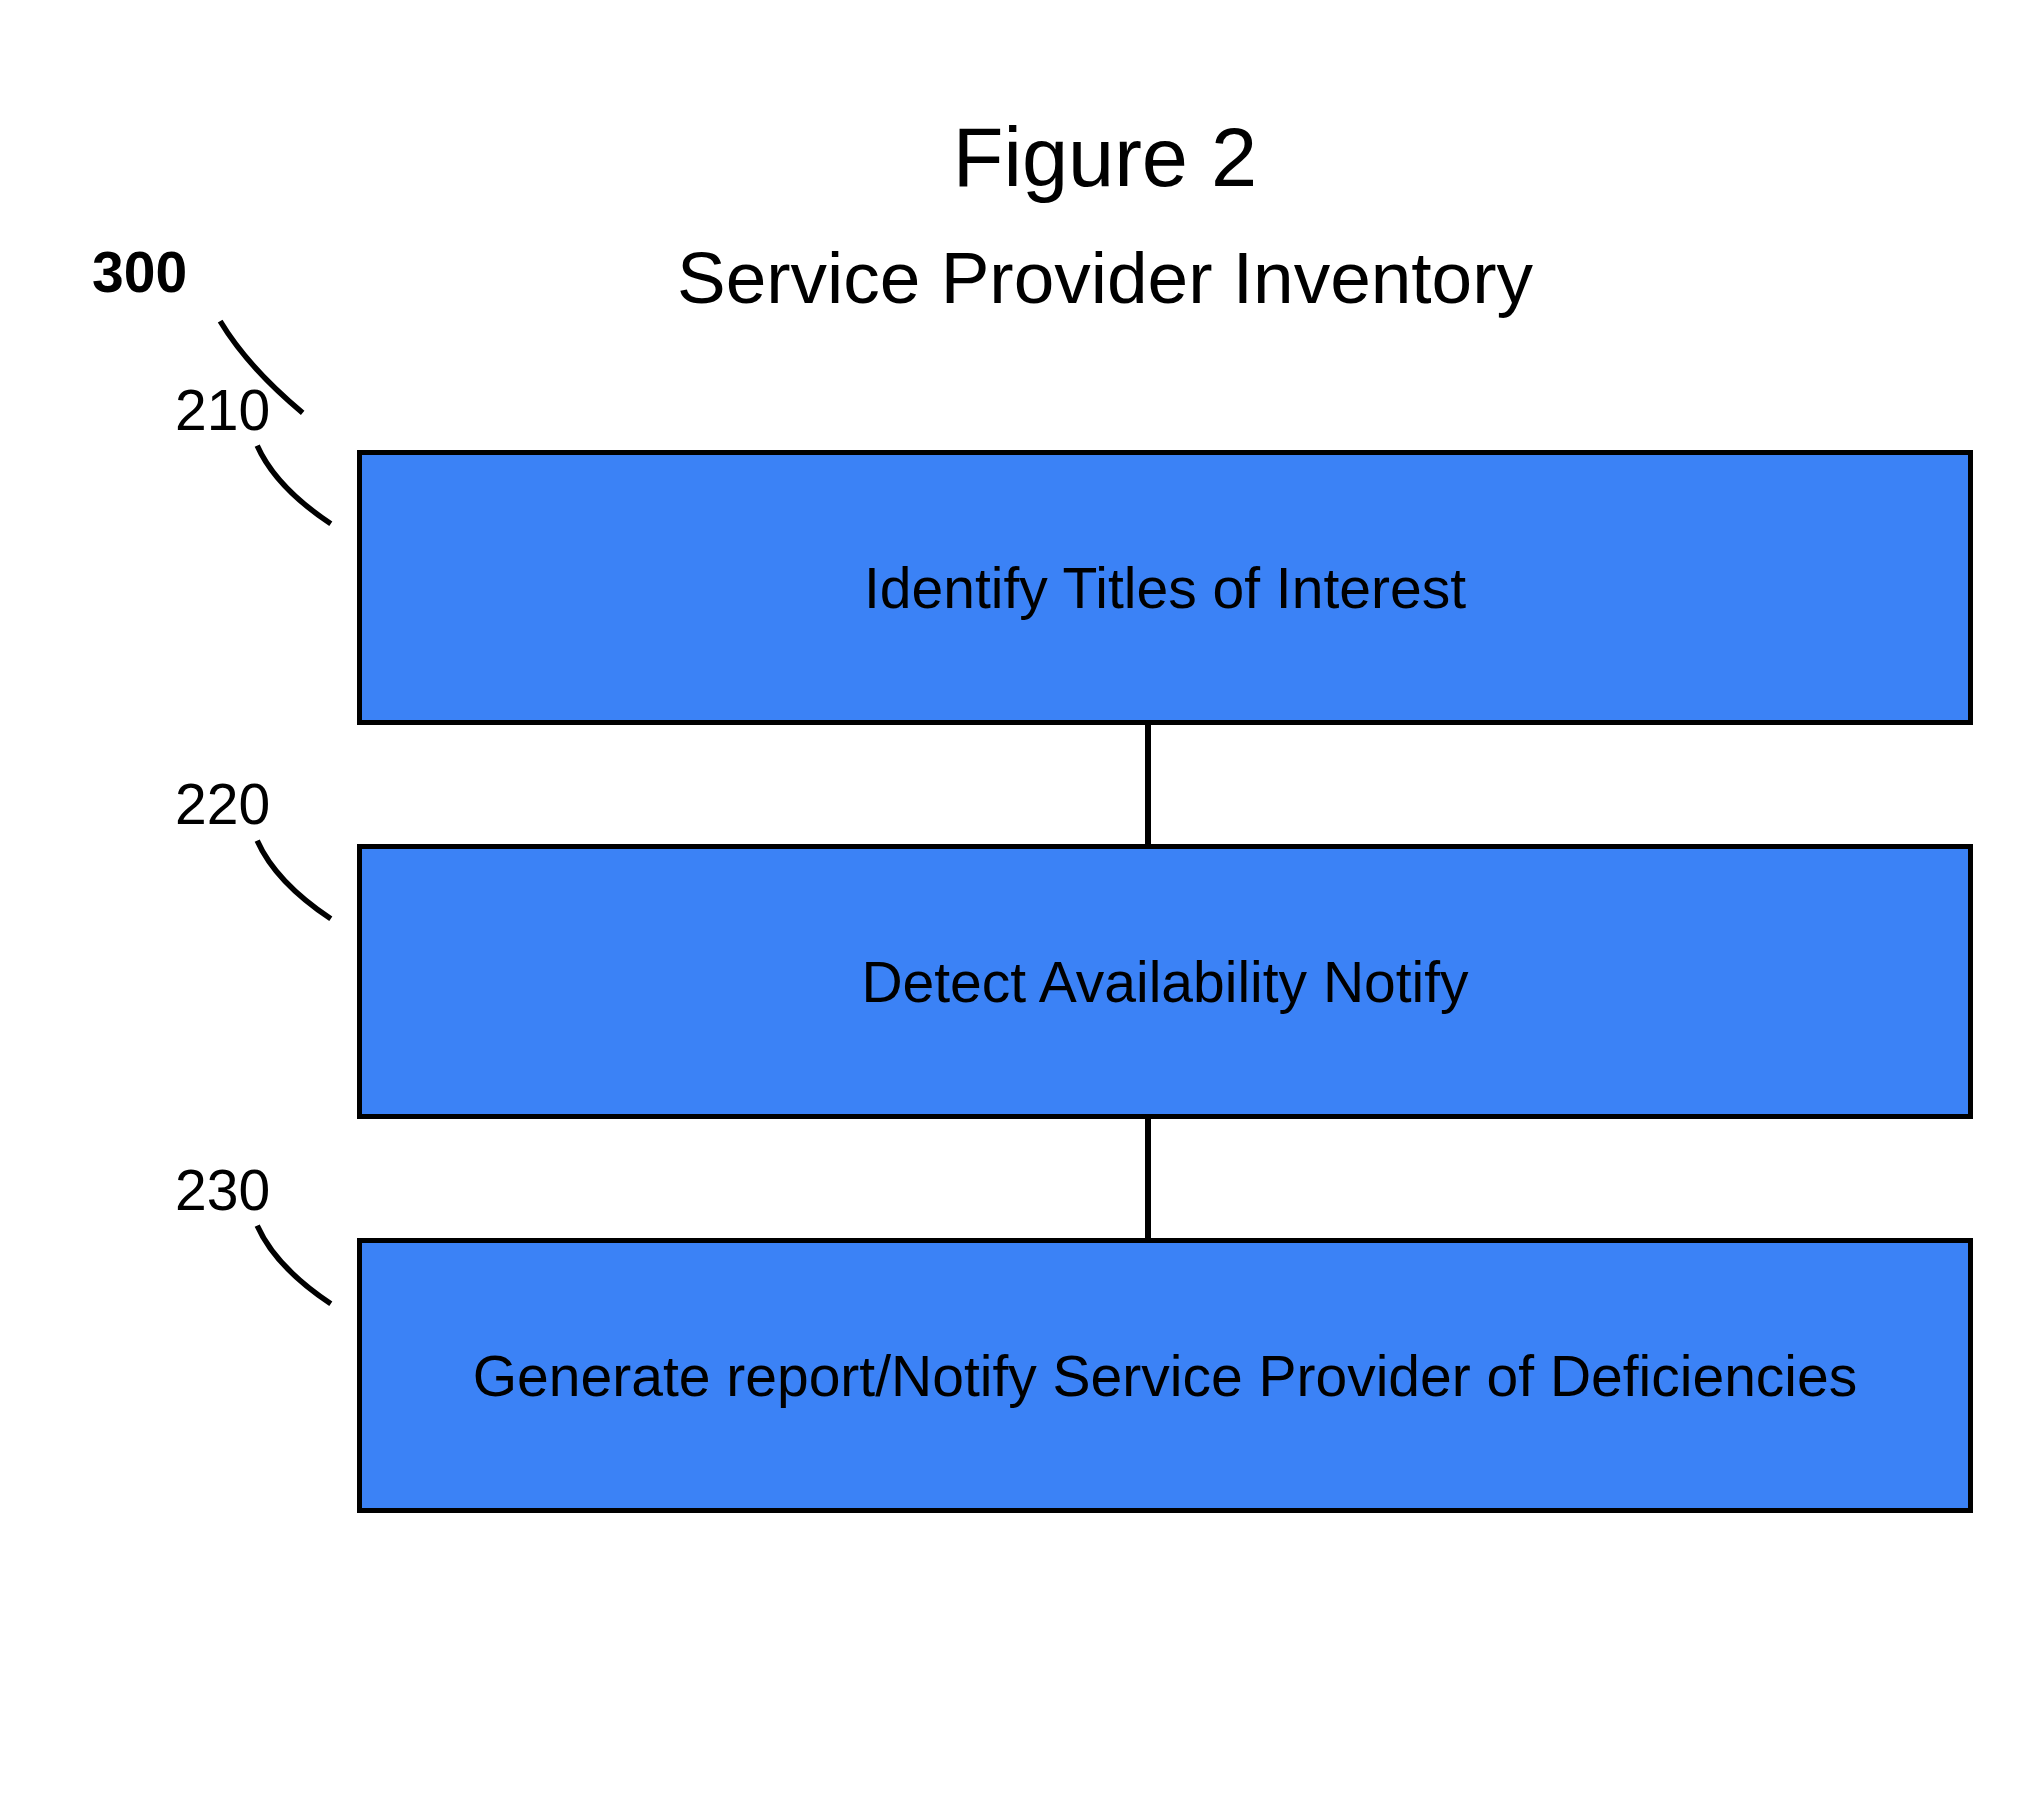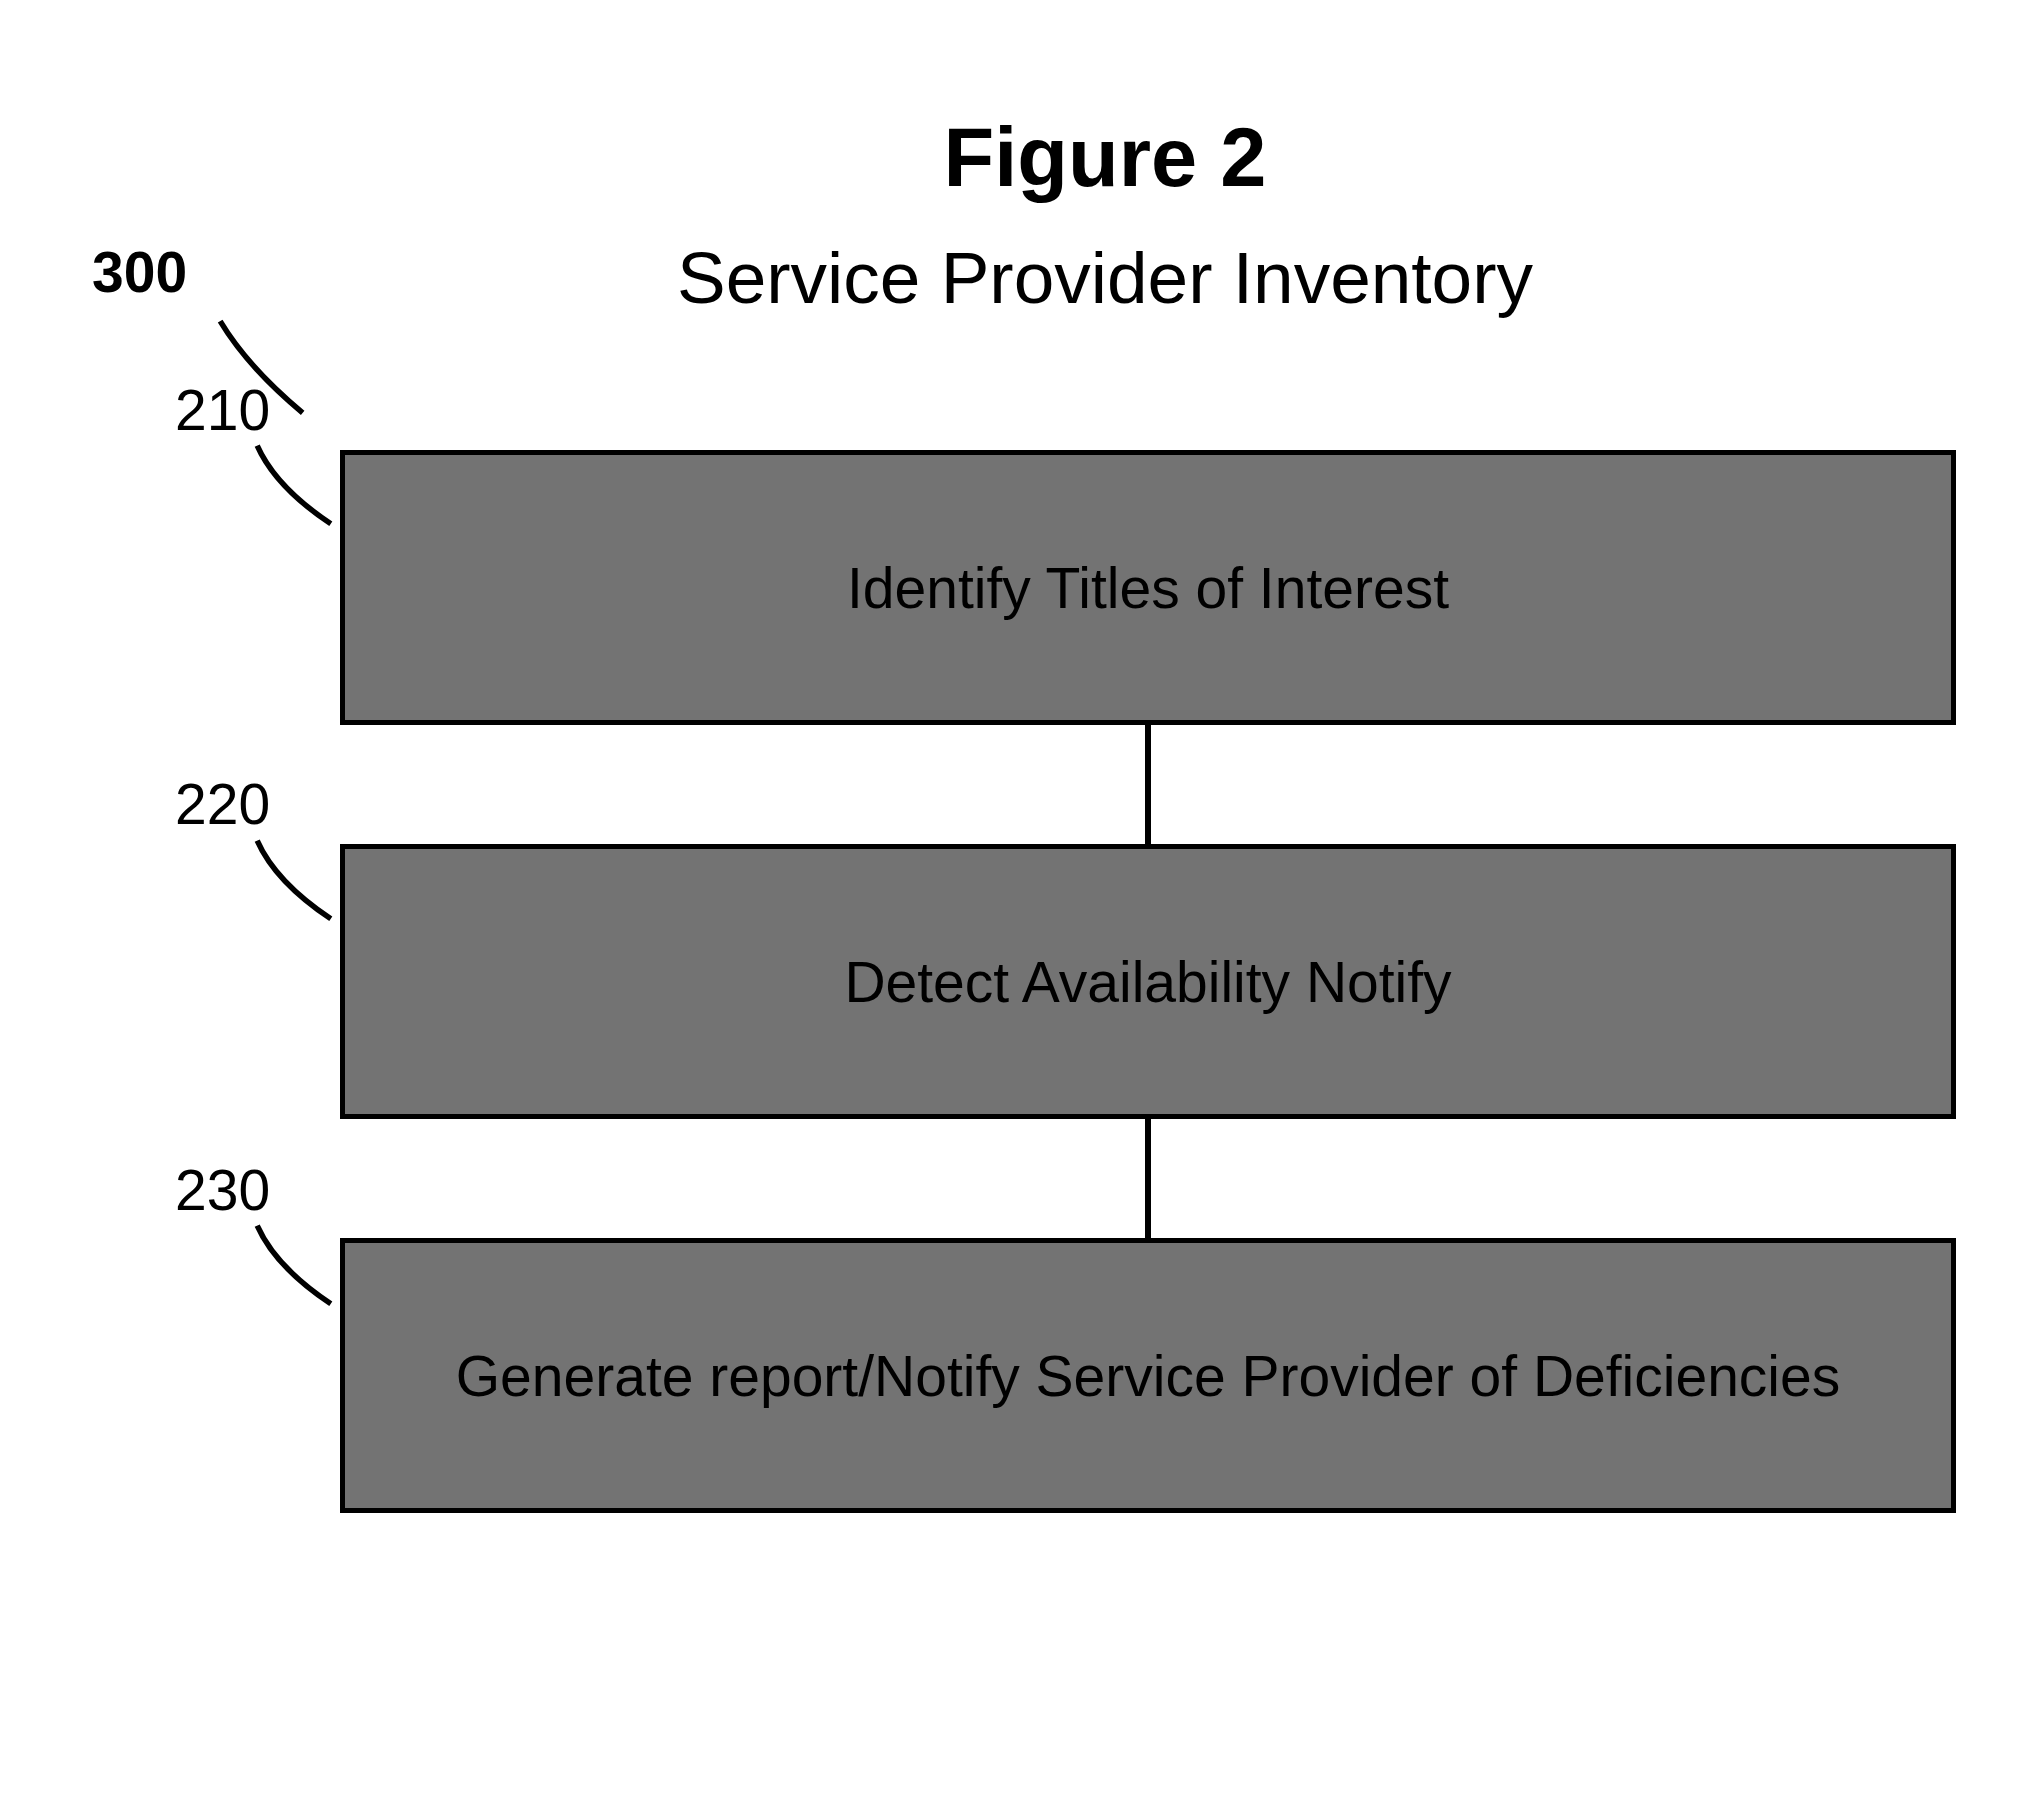--- a/index.html
+++ b/index.html
@@ -11,21 +11,21 @@
       background: #fff;
       font-family: Arial, Helvetica, sans-serif;
       width: 2026px;
       height: 1818px;
       position: relative;
       padding: 110px 92px;
     }
     .figure-label {
       text-align: center;
       font-size: 83px;
-      font-weight: 700;
+      font-weight: 400;
       margin-bottom: 27.5px;
       margin-left: 184px;
     }
     .subtitle {
       text-align: center;
       font-size: 73px;
       font-weight: 400;
       line-height: 1.2;
       margin-bottom: 129px;
       margin-left: 184px;
@@ -50,21 +50,22 @@
     }
     .step-box {
       border: 5.5px solid #000;
       width: 100%;
       height: 275px;
       display: flex;
       align-items: center;
       justify-content: center;
       font-size: 57px;
       font-weight: 400;
-      background: #737373;
+      background: #3b82f6;
+      margin-left: 17px;
     }
     .connector {
       width: 5.5px;
       height: 119px;
       background: #000;
       margin: 0 auto;
     }
     .step-ref {
       position: absolute;
       font-size: 57px;

